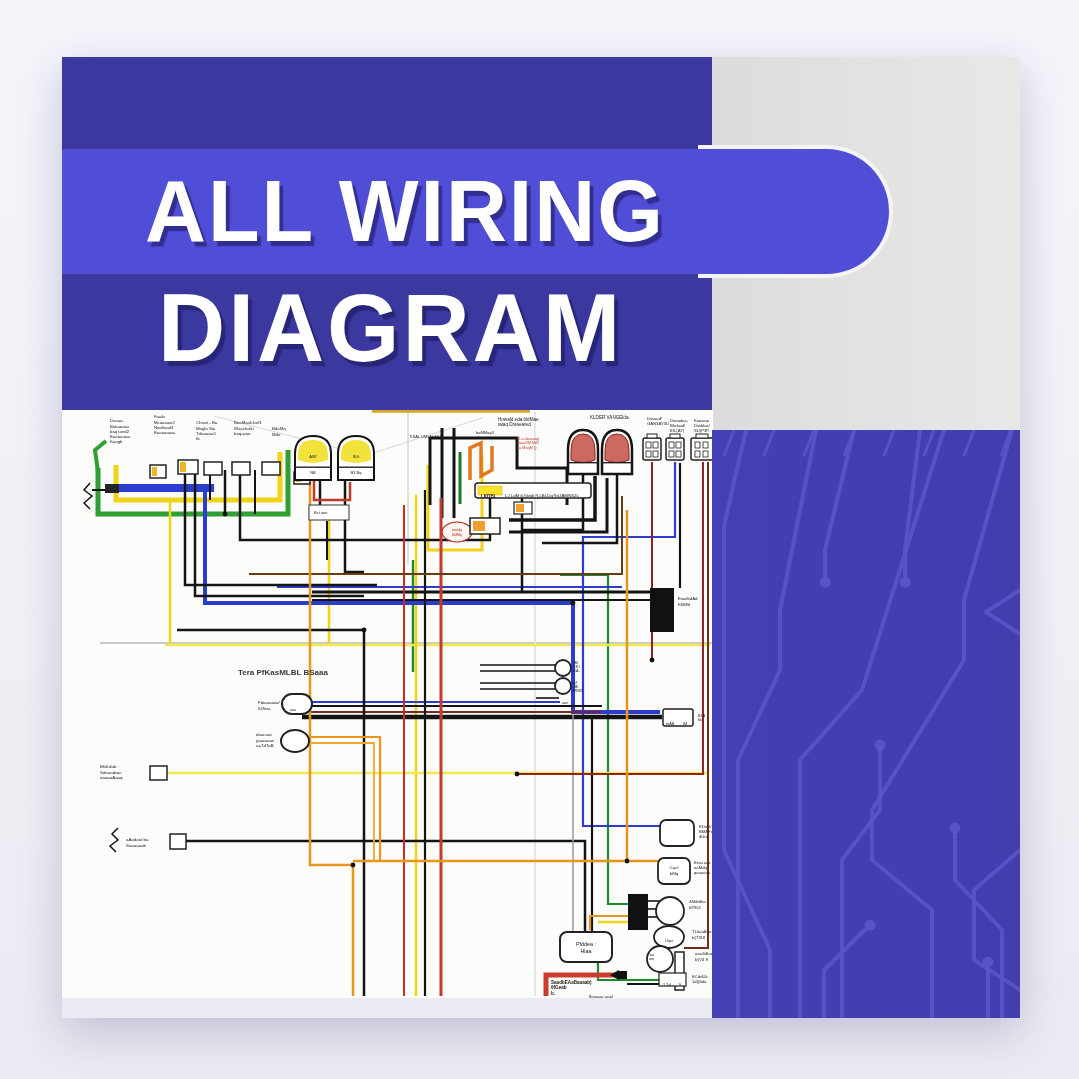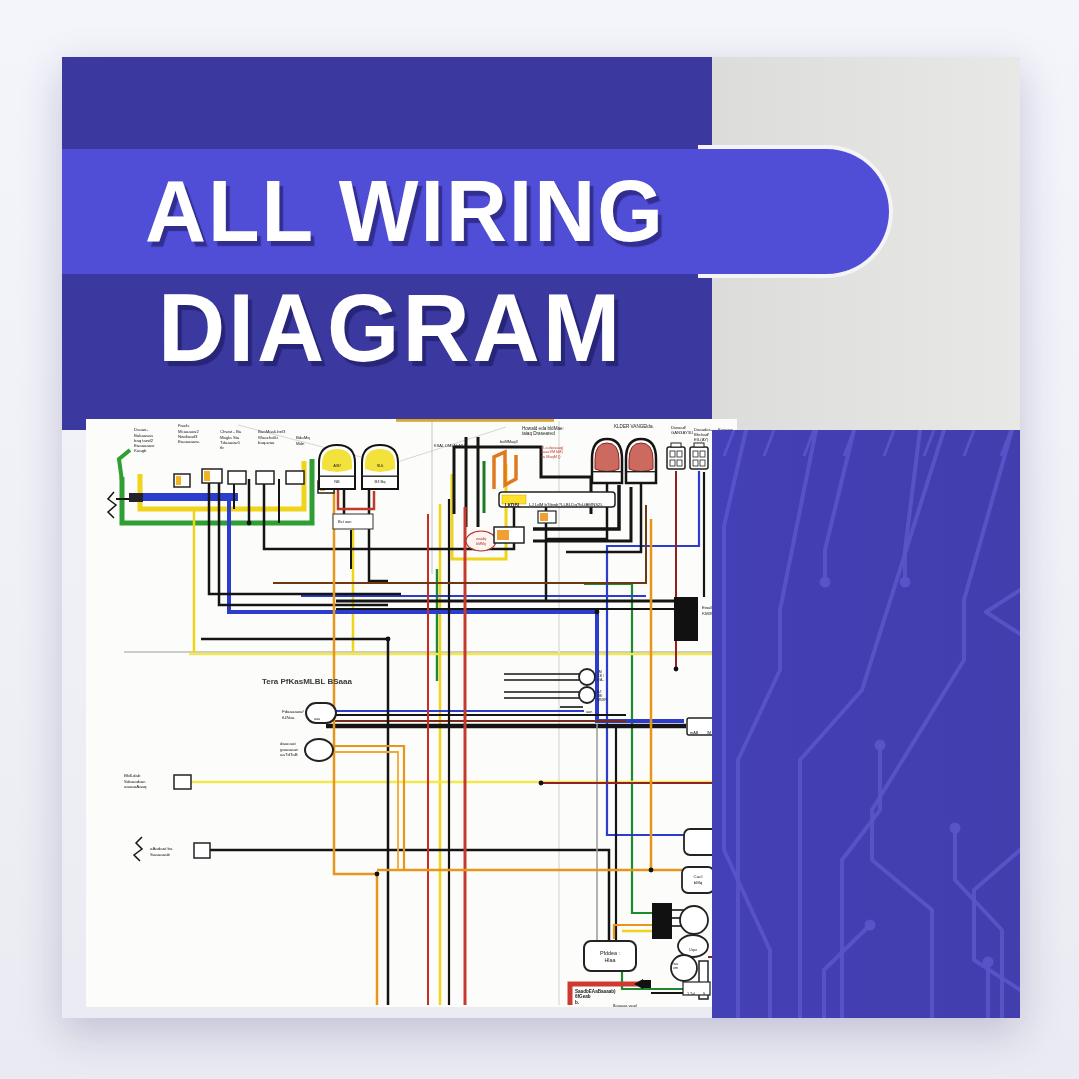--- a/index.html
+++ b/index.html
@@ -12,21 +12,21 @@
   .gray-panel{position:absolute;left:712px;top:57px;width:308px;height:373px;
          background:linear-gradient(90deg,#dcdcdb,#e8e8e7);}
   .pill-outline{position:absolute;left:698px;top:145px;width:195px;height:133px;
          background:#f4f4f6;border-radius:0 67px 67px 0;}
   .pill{position:absolute;left:62px;top:149px;width:827px;height:125px;
          background:#504dd6;border-radius:0 63px 63px 0;}
   .title{position:absolute;color:#ffffff;font-weight:800;line-height:1;white-space:nowrap;
          text-shadow:4px 5px 1px rgba(24,22,86,.55);transform-origin:left top;}
   #title1{left:145px;top:167px;font-size:88px;letter-spacing:2px;transform:scaleX(.96);}
   #title2{left:158px;top:280px;font-size:96px;letter-spacing:3px;transform:scaleX(.97);}
-  .diagram-panel{position:absolute;left:62px;top:419px;width:651px;height:588px;background:#fcfcfa;margin-left:24px;}
+  .diagram-panel{position:absolute;left:62px;top:410px;width:651px;height:588px;background:#fcfcfa;}
   .circuit-panel{position:absolute;left:712px;top:430px;width:308px;height:588px;
          background:linear-gradient(90deg,#4440b5,#423eae);}
   svg{display:block;}
 </style>
 </head>
 <body>
 
 <div class="stage">
   <div class="shadow-base"></div>
   <div class="header-panel"></div>

